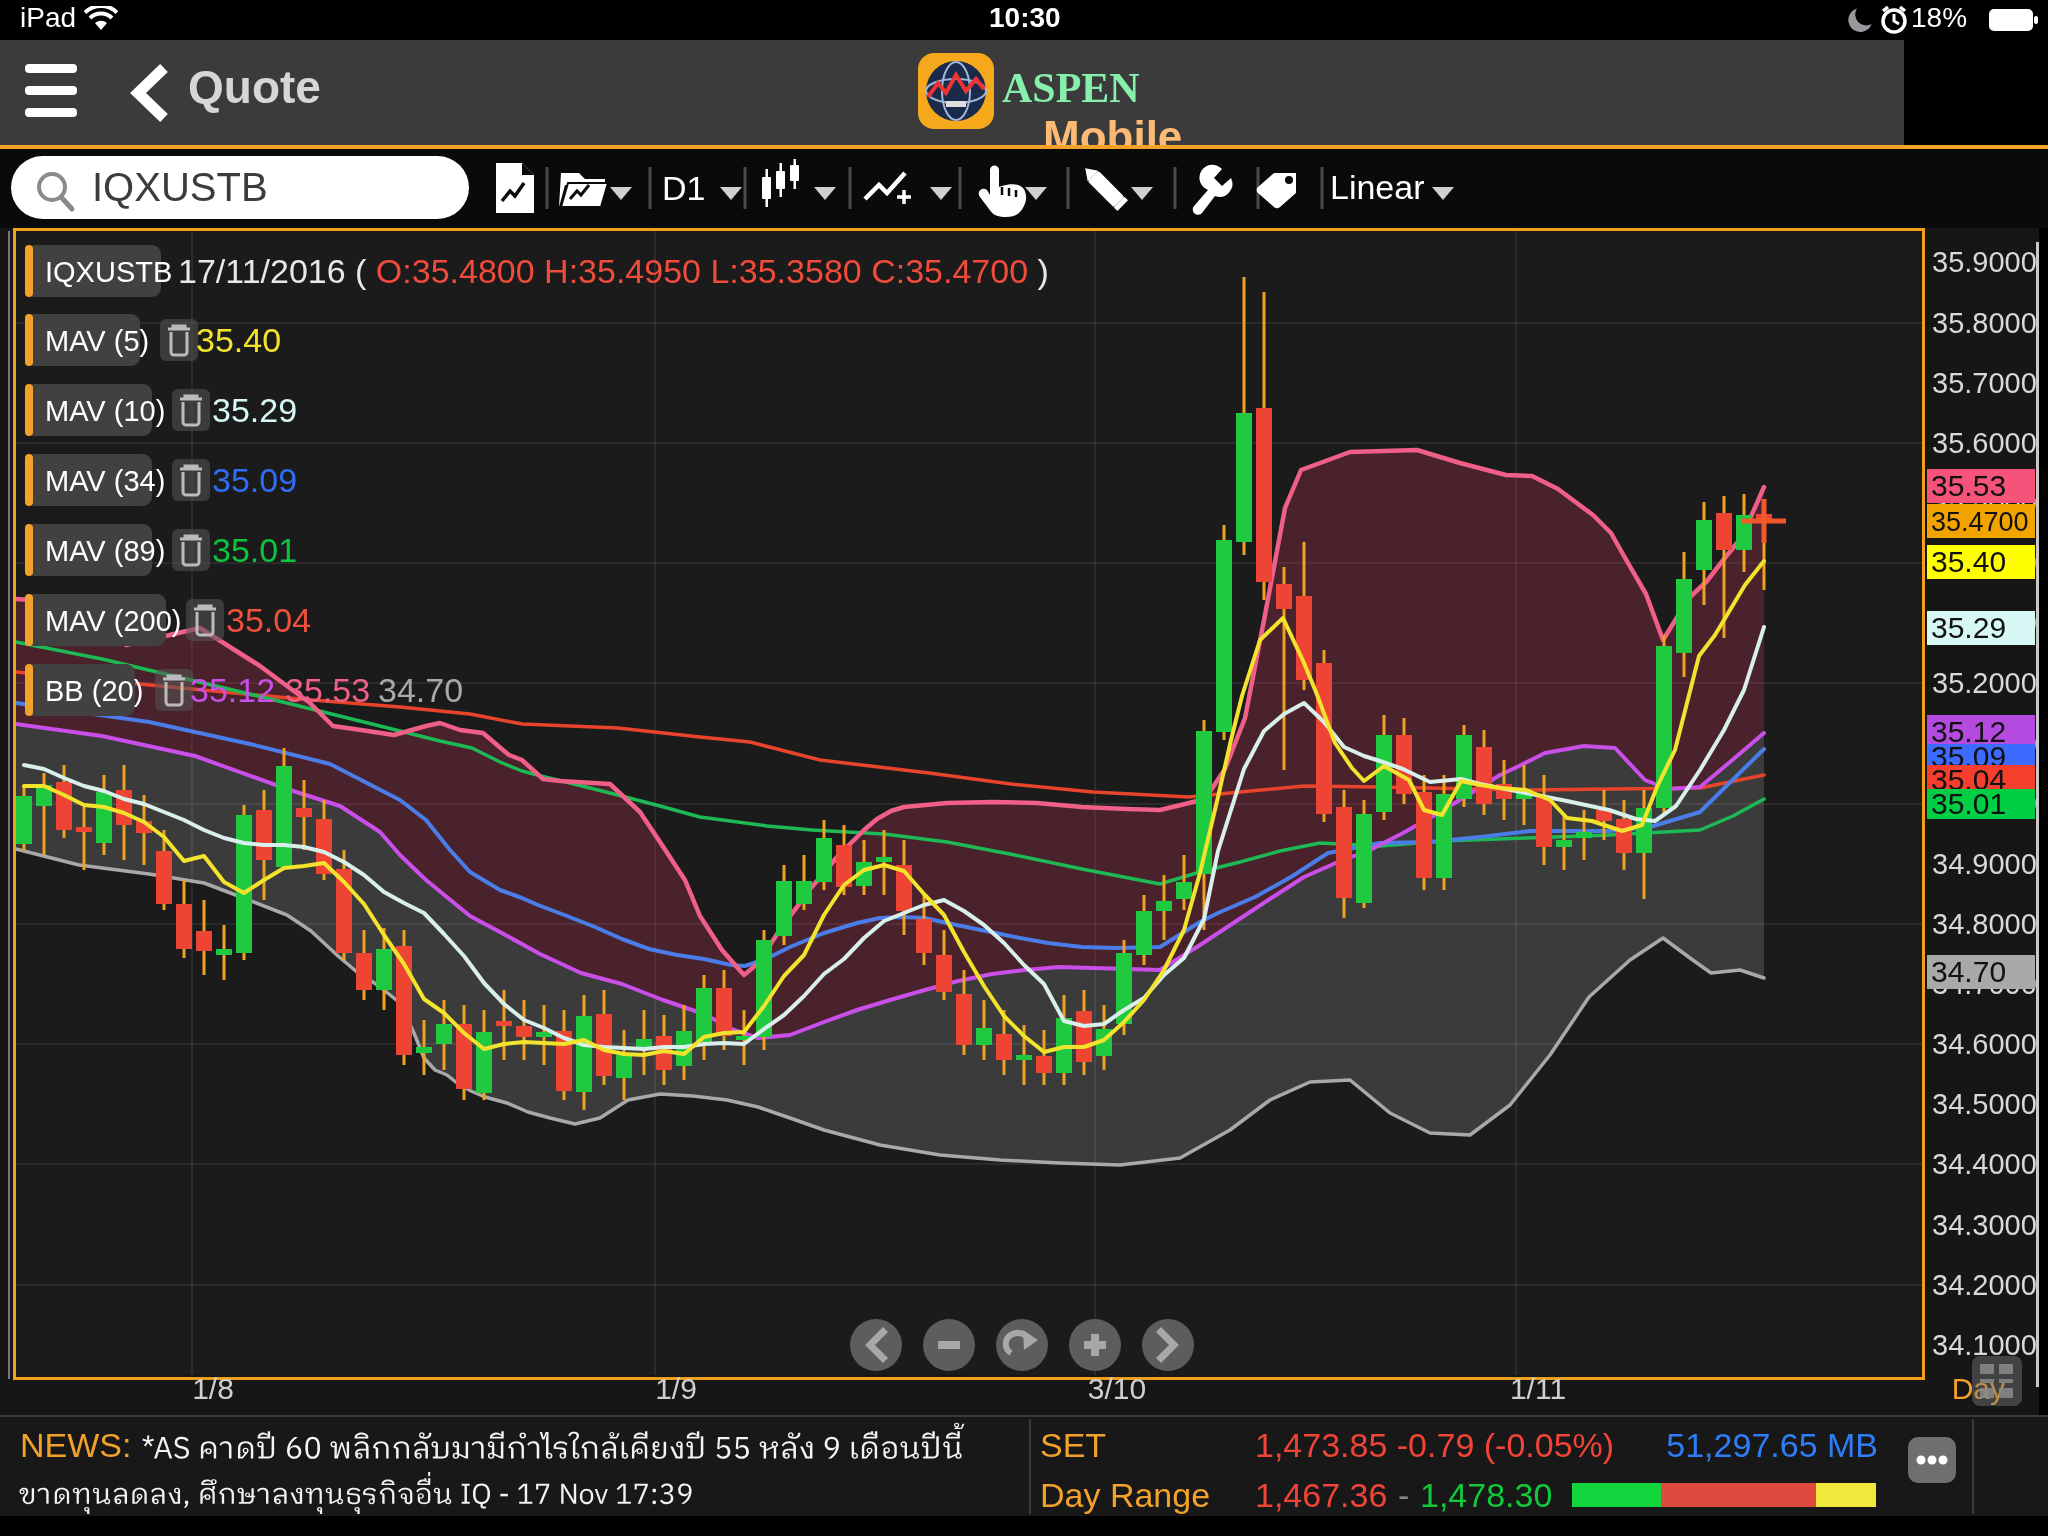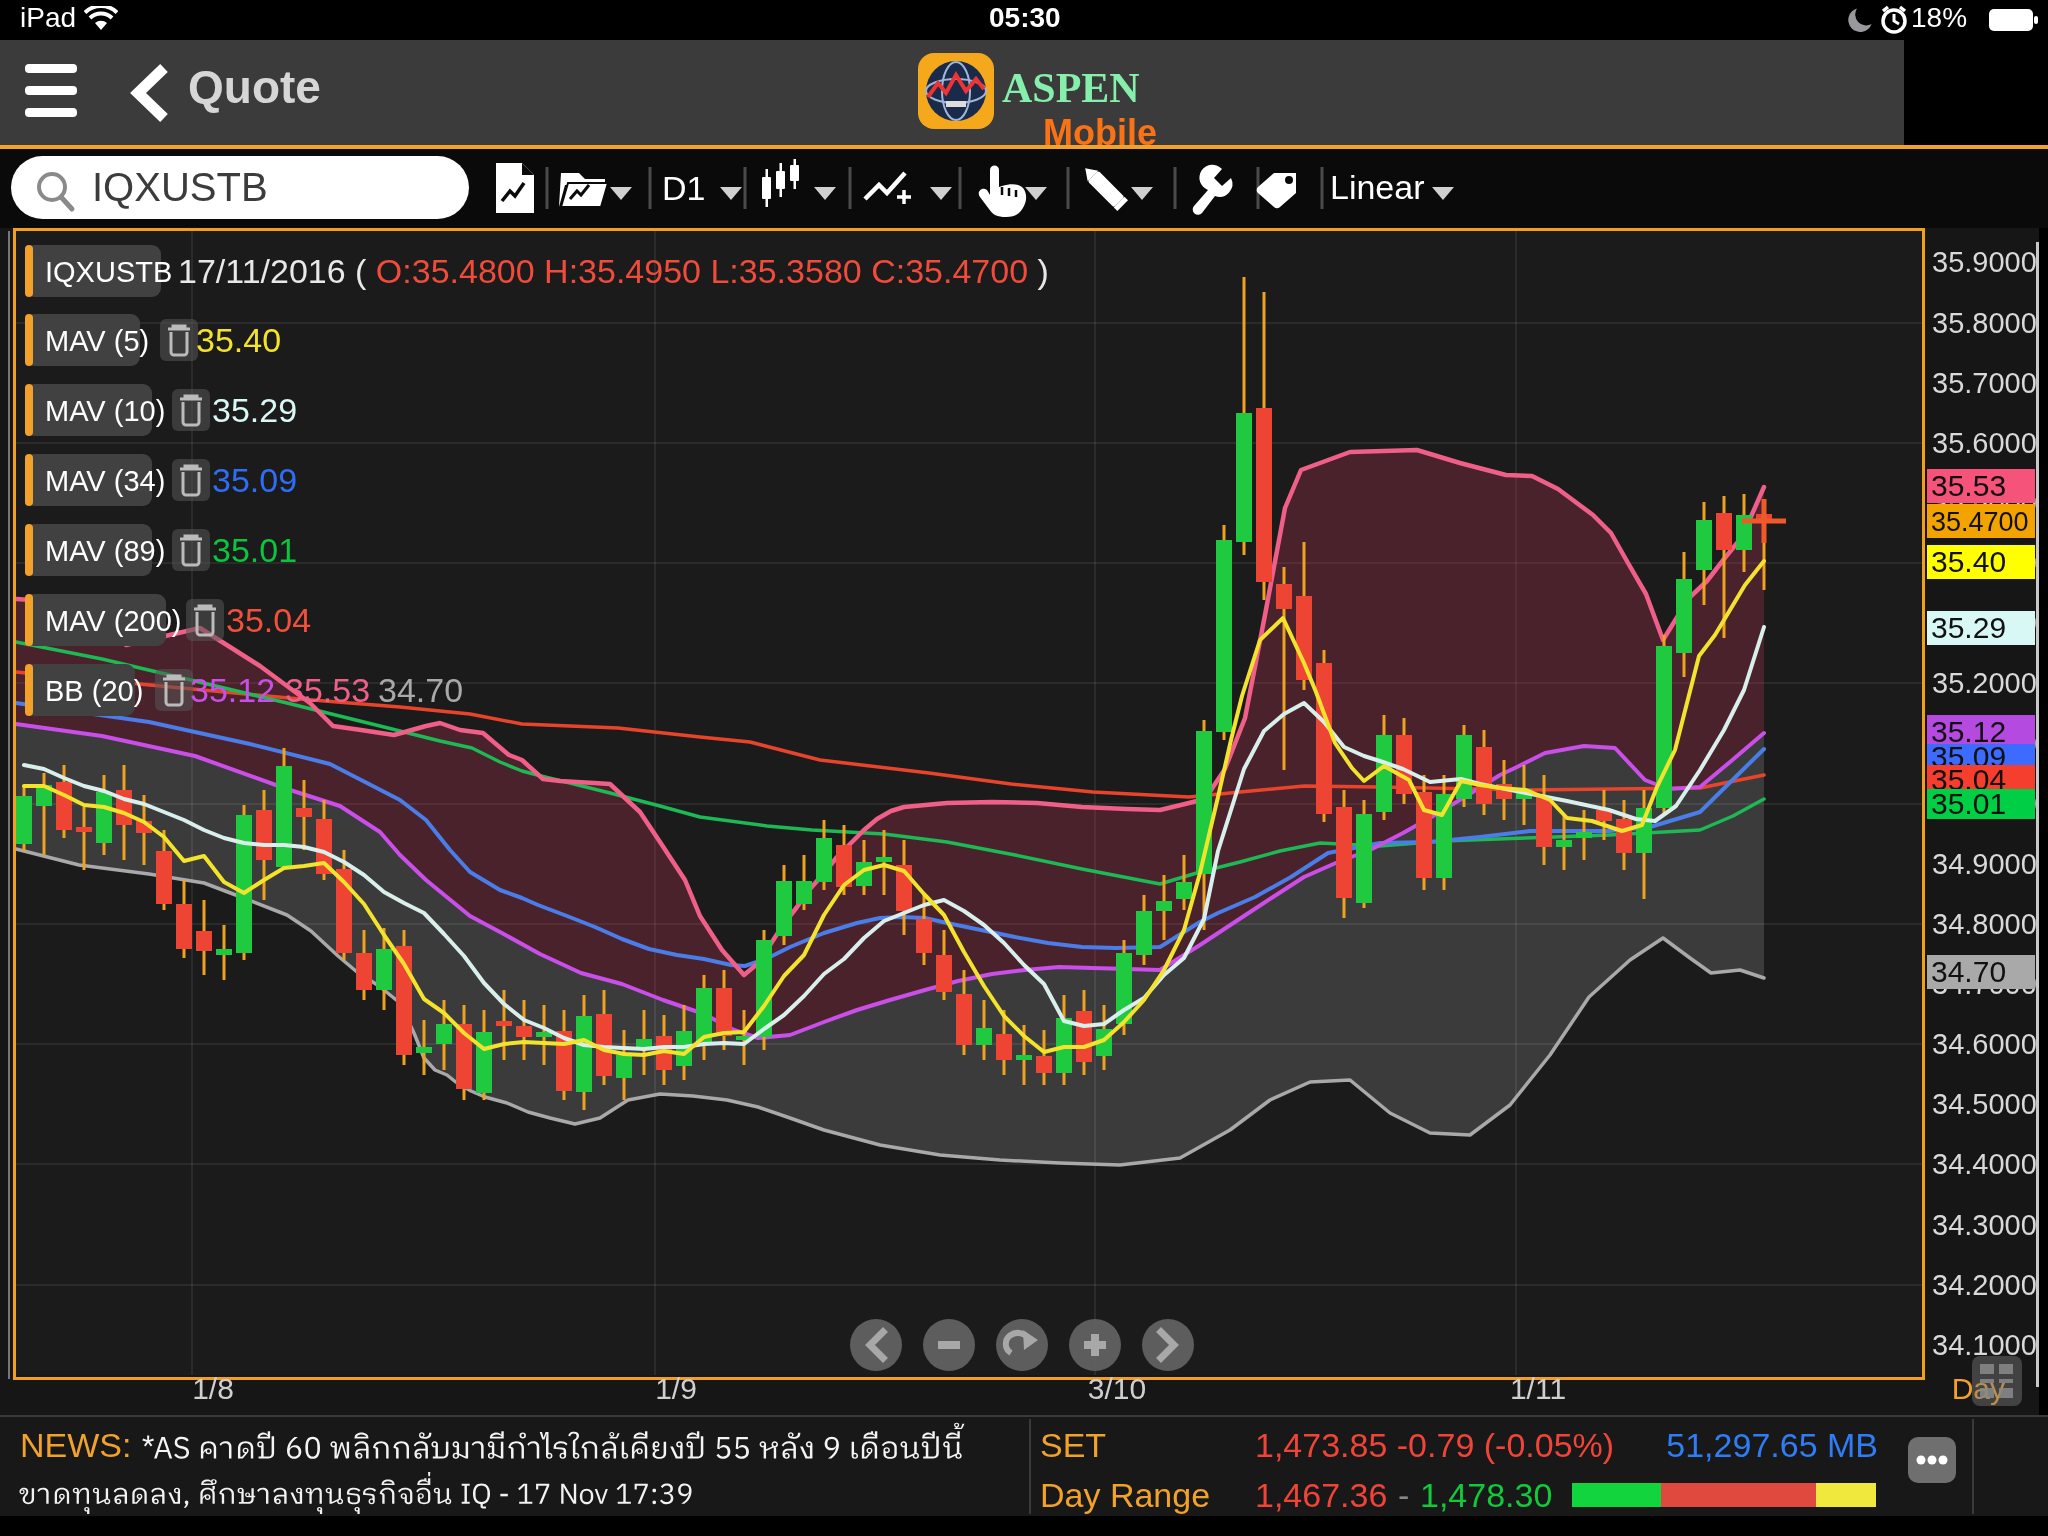--- a/index.html
+++ b/index.html
@@ -3,21 +3,21 @@
 *{margin:0;padding:0;box-sizing:border-box}
 body{width:2048px;height:1536px;background:#000;font-family:"Liberation Sans",sans-serif;position:relative;overflow:hidden}
 </style></head><body>
 <div style="position:absolute;left:0;top:0;width:1760px;height:40px;background:#000;color:#fff;font-size:28px">
     <span style="position:absolute;left:20px;top:2px">iPad</span>
     <svg style="position:absolute;left:84px;top:6px" width="34" height="26" viewBox="0 0 34 26">
       <path d="M17 24 L11 17 a9.5 9.5 0 0 1 12 0 Z" fill="#fff"></path>
       <path d="M6 12 a16 16 0 0 1 22 0" stroke="#fff" stroke-width="4" fill="none"></path>
       <path d="M1 6.5 a23 23 0 0 1 32 0" stroke="#fff" stroke-width="4" fill="none"></path>
     </svg>
-    <span style="position:absolute;left:989px;top:2px;font-weight:bold">05:30</span>
+    <span style="position:absolute;left:989px;top:2px;font-weight:bold">10:30</span>
     <svg style="position:absolute;left:1845px;top:5px" width="30" height="30" viewBox="0 0 30 30">
       <path d="M 12 3.4 A 12 12 0 1 0 26.6 19 A 11 11 0 0 1 12 3.4 Z" fill="#98989d"></path>
     </svg>
     <svg style="position:absolute;left:1879px;top:5px" width="30" height="30" viewBox="0 0 30 30">
       <circle cx="15" cy="16" r="11" stroke="#fff" stroke-width="3.5" fill="none"></circle>
       <path d="M15 9 V16 L20 19" stroke="#fff" stroke-width="3" fill="none"></path>
       <path d="M4 6 L9 2 M26 6 L21 2" stroke="#fff" stroke-width="3.5"></path>
     </svg>
     <span style="position:absolute;left:1911px;top:2px">18%</span>
     <svg style="position:absolute;left:1988px;top:8px" width="50" height="24" viewBox="0 0 50 24">
@@ -37,21 +37,21 @@
     <span style="position:absolute;left:188px;top:20px;font-size:46px;font-weight:bold;color:#d6d6d6">Quote</span>
     <svg style="position:absolute;left:918px;top:13px" width="76" height="76" viewBox="0 0 76 76">
       <rect x="0" y="0" width="76" height="76" rx="16" fill="#f6a81c"></rect>
       <circle cx="38" cy="38" r="30" fill="#1a2a4a"></circle>
       <ellipse cx="38" cy="38" rx="30" ry="12" fill="none" stroke="#9fb6d8" stroke-width="2"></ellipse>
       <ellipse cx="38" cy="38" rx="14" ry="29" fill="none" stroke="#9fb6d8" stroke-width="2"></ellipse>
       <path d="M10 44 L20 30 L28 40 L38 22 L48 38 L58 26 L66 36" stroke="#e33" stroke-width="4" fill="none"></path>
       <path d="M28 48 h20 v6 h-20 z" fill="#ddd"></path>
     </svg>
     <span style="position:absolute;left:1002px;top:24px;font-size:42px;font-weight:bold;color:#86efac;font-family:Liberation Serif,serif">ASPEN</span>
-    <span style="position:absolute;left:1043px;top:72px;font-size:36px;font-weight:bold;color:#f97316">Mobile</span>
+    <span style="position:absolute;left:1043px;top:72px;font-size:44px;font-weight:bold;color:#fdba74">Mobile</span>
   </div>
 <div style="position:absolute;left:0;top:145px;width:2048px;height:4px;background:#f2a12b"></div>
 <div style="position:absolute;left:0;top:149px;width:2048px;height:79px;background:#0a0a0a">
     <div style="position:absolute;left:11px;top:7px;width:458px;height:63px;background:#fff;border-radius:32px"></div>
     <svg style="position:absolute;left:0;top:0" width="2048" height="79" viewBox="0 0 2048 79" font-family="Liberation Sans, sans-serif">
       <circle cx="52" cy="38" r="13" stroke="#8a8a8a" stroke-width="4" fill="none"></circle>
       <line x1="61" y1="48" x2="72" y2="60" stroke="#8a8a8a" stroke-width="5" stroke-linecap="round"></line>
       <text x="92" y="52" font-size="40" fill="#3c3c3c">IQXUSTB</text>
       <line x1="547" y1="18" x2="547" y2="60" stroke="#4a4a4a" stroke-width="3"></line>
       <line x1="650" y1="18" x2="650" y2="60" stroke="#4a4a4a" stroke-width="3"></line>

